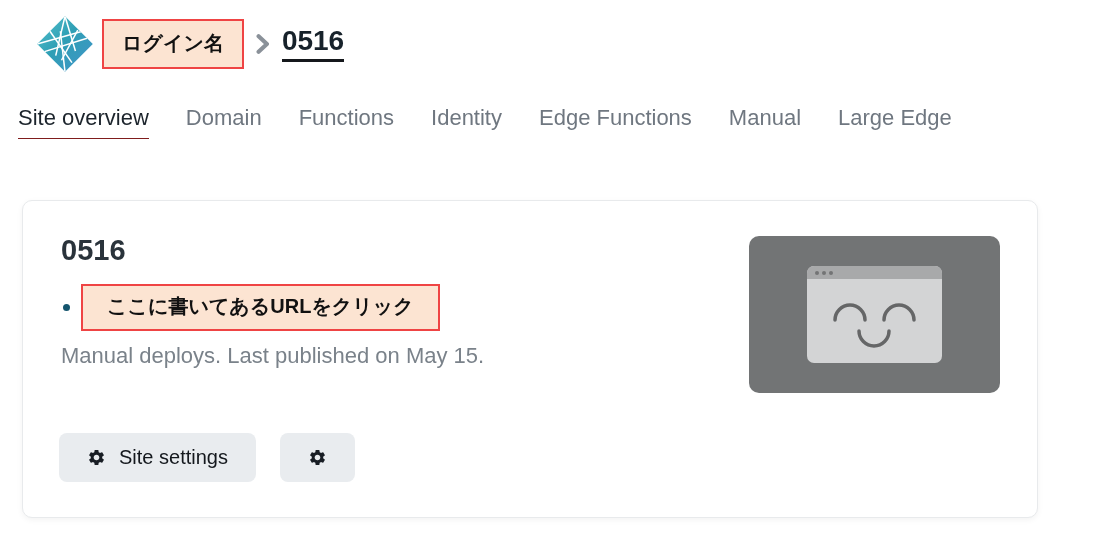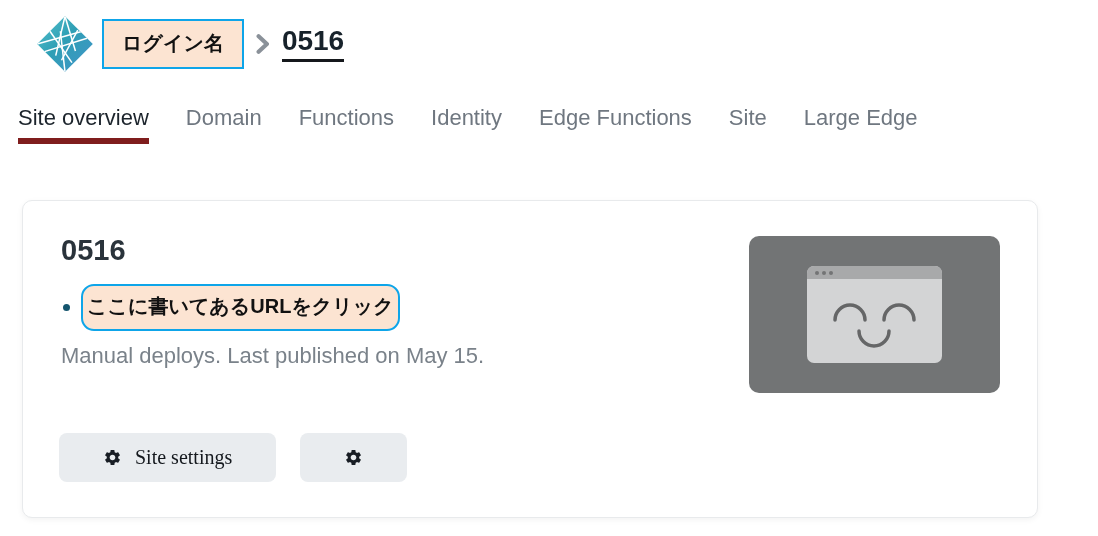--- a/index.html
+++ b/index.html
@@ -3,47 +3,47 @@
 <meta charset="utf-8">
 <style>
   * { margin:0; padding:0; box-sizing:border-box; }
   html,body { width:1098px; height:536px; background:#ffffff; overflow:hidden; position:relative;
     font-family:"Liberation Sans","DejaVu Sans",sans-serif; }
 
   
   .header { position:absolute; top:0; left:0; width:1098px; height:78px;
     display:flex; align-items:center; padding:10px 0 0 36px; }
   .logo { width:58px; height:58px; margin-right:8px; flex:0 0 auto; cursor:pointer; }
-  .annotation-box { background:#fce4d2; border:2px solid #0ea5e9; color:#111;
+  .annotation-box { background:#fce4d2; border:2px solid #ef4444; color:#111;
     font-weight:700; display:inline-block; }
   .crumb-box { font-size:20px; padding:9px 18px 10px; }
   .chevron { margin:0 13px 0 12px; display:inline-flex; }
   .site-link { font-size:28px; font-weight:600; color:#17222b; text-decoration:none;
     border-bottom:3px solid #15181c; padding-bottom:3px; line-height:1.1; cursor:pointer; }
 
   
   .nav { position:absolute; top:105px; left:18px; display:flex; gap:37px;
     font-size:22px; white-space:nowrap; }
   .tab { color:#6f7780; padding-bottom:7px; cursor:pointer; }
-  .tab.active { color:#1c242c; border-bottom:6px solid #7f1d1d; }
+  .tab.active { color:#1c242c; border-bottom:1px solid #7f1d1d; }
 
   
   .card { position:absolute; top:200px; left:22px; width:1016px; height:318px;
     background:#fff; border:1px solid #e8eaec; border-radius:10px;
     box-shadow:0 2px 6px rgba(0,0,0,0.05); padding:33px 38px; }
   .card-title { font-size:29px; font-weight:600; color:#2a333b; line-height:1.15; }
   .url-row { display:flex; align-items:center; margin-top:17px; }
   .bullet { width:7px; height:7px; border-radius:50%; background:#15556e;
     margin:0 11px 0 2px; flex:0 0 auto; }
-  .url-box { font-size:20px; padding:7px 4px 9px; cursor:pointer;border-radius:13px; }
+  .url-box { font-size:20px; padding:7px 24px 9px; cursor:pointer; }
   .status { margin-top:12px; font-size:22px; color:#7a828a; }
   .btn-row { position:absolute; left:36px; top:232px; display:flex; gap:24px; }
-  .btn { display:inline-flex; align-items:center; gap:13px; height:49px; padding:0 44px;
+  .btn { display:inline-flex; align-items:center; gap:13px; height:49px; padding:0 28px;
     background:#e9ecef; border:none; border-radius:8px; font-size:20px; color:#14181d;
-    font-family:Liberation Serif, serif; cursor:pointer; }
+    font-family:Liberation Sans, sans-serif; cursor:pointer; }
   .gear { width:19px; height:19px; flex:0 0 auto; }
 
   
   .placeholder { position:absolute; top:35px; right:37px; width:251px; height:157px;
     background:#727475; border-radius:10px; }
   .bwindow { position:absolute; left:58px; top:30px; width:135px; height:97px;
     background:#d3d4d5; border-radius:7px; overflow:hidden; }
   .bbar { height:13px; background:#a8a9aa; display:flex; align-items:center;
     gap:3px; padding-left:8px; }
   .bdot { width:4px; height:4px; border-radius:50%; background:#737475; }
@@ -86,21 +86,21 @@
 
   <a class="site-link">0516</a>
 </header>
 
 <nav class="nav">
   <span class="tab active">Site overview</span>
   <span class="tab">Domain</span>
   <span class="tab">Functions</span>
   <span class="tab">Identity</span>
   <span class="tab">Edge Functions</span>
-  <span class="tab">Site</span>
+  <span class="tab">Manual</span>
   <span class="tab">Large Edge</span>
 </nav>
 
 <section class="card">
 
   <h1 class="card-title">0516</h1>
 
   <div class="url-row">
     <span class="bullet"></span>
     <span class="annotation-box url-box">ここに書いてあるURLをクリック</span>

